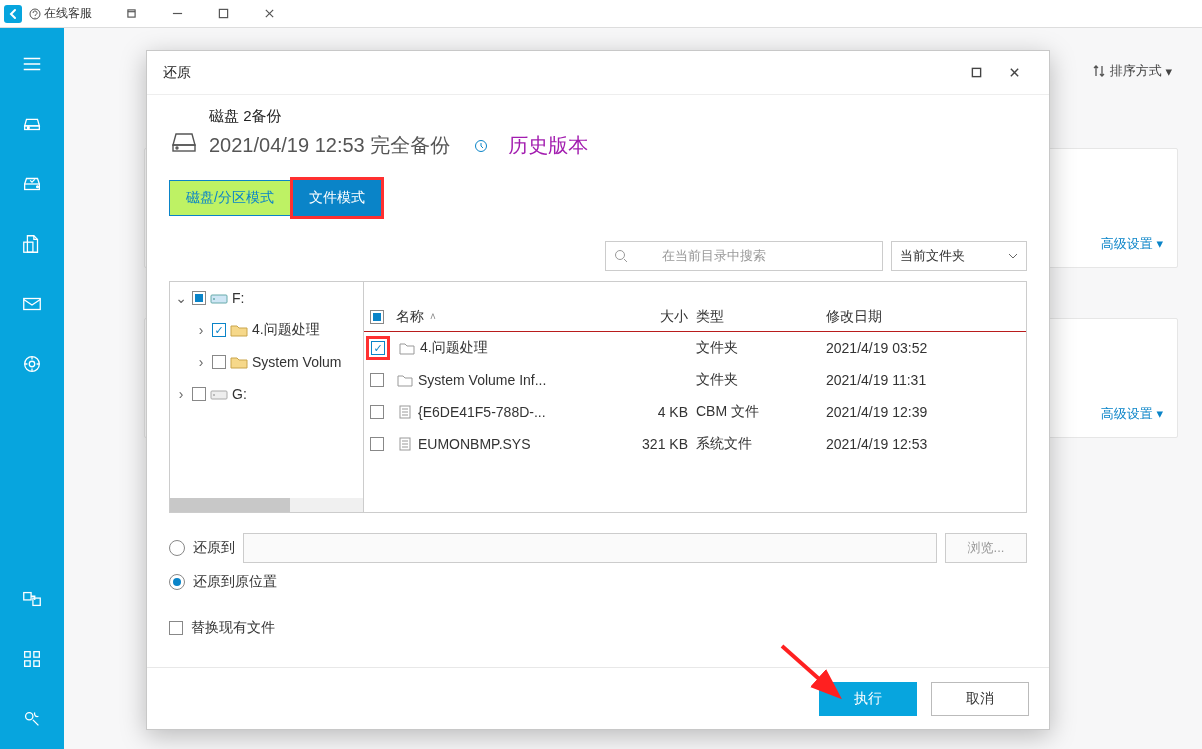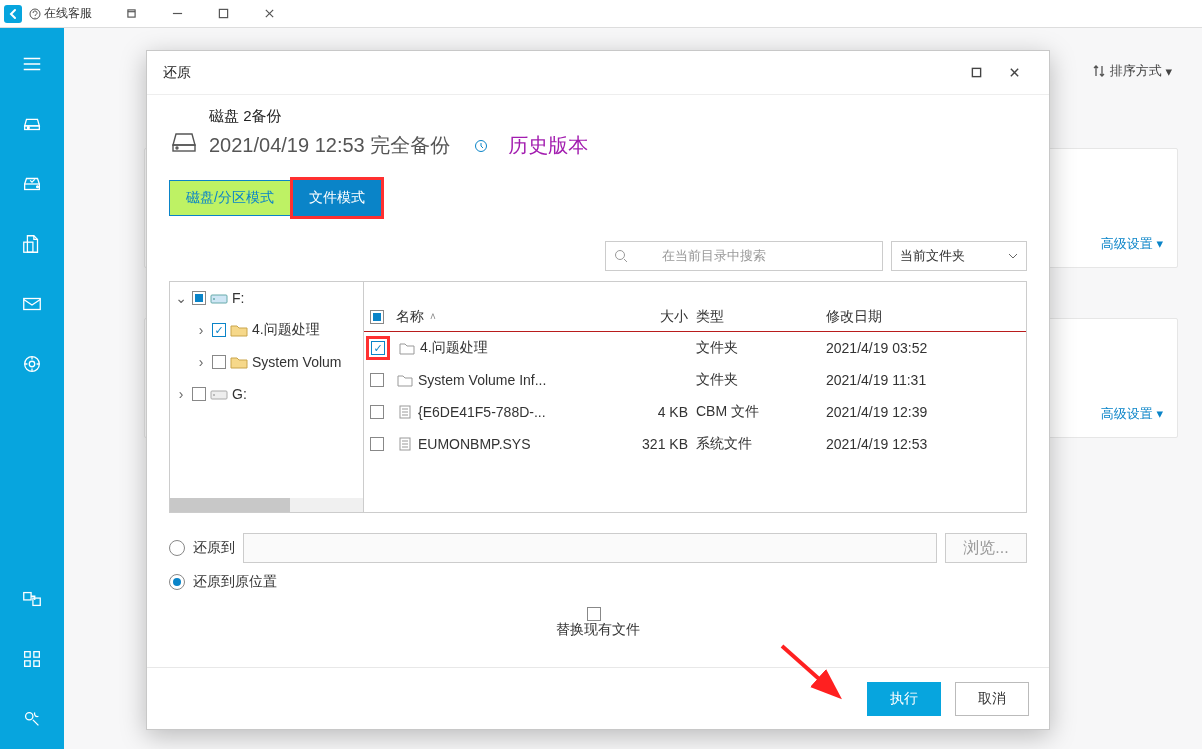--- a/index.html
+++ b/index.html
@@ -92,26 +92,26 @@
 .file-ic { width: 18px; height: 16px; display: inline-flex; align-items: center; justify-content: center; margin-right: 4px; }
 .file-ic svg { width: 16px; height: 14px; }
 .check-callout { border: 3px solid #ff3030; display: inline-flex; padding: 2px; margin-left: 2px; }
 .check-callout .cb { margin: 0; }
 
 .dest { margin-top: 18px; }
 .dest-row { display: flex; align-items: center; height: 34px; font-size: 14px; color: #333; }
 .radio { width: 16px; height: 16px; border: 1px solid #888; border-radius: 50%; margin-right: 8px; display: inline-flex; align-items: center; justify-content: center; }
 .radio.on::after { content: ""; width: 8px; height: 8px; border-radius: 50%; background: #0a84c8; }
 .dest-input { flex: 1; height: 30px; border: 1px solid #ccc; margin: 0 8px; background: #fafafa; }
-.browse-btn { width: 82px; height: 30px; border: 1px solid #ccc; color: #999; display: flex; align-items: center; justify-content: center; font-size: 16px; background: #fafafa; }
-.cb-row { display: flex; align-items: center; margin-top: 8px; font-size: 14px; color: #333; flex-direction: column; }
+.browse-btn { width: 82px; height: 30px; border: 1px solid #ccc; color: #999; display: flex; align-items: center; justify-content: center; font-size: 13px; background: #fafafa; }
+.cb-row { display: flex; align-items: center; margin-top: 20px; font-size: 14px; color: #333; }
 .cb-row .cb { margin-left: 0; margin-right: 8px; }
 
 .dlg-footer { height: 62px; border-top: 1px solid #e8e8e8; display: flex; align-items: center; justify-content: flex-end; padding: 0 20px; gap: 14px; position: relative; }
-.btn { width: 74px; height: 34px; display: flex; align-items: center; justify-content: center; font-size: 14px; }
+.btn { width: 98px; height: 34px; display: flex; align-items: center; justify-content: center; font-size: 14px; }
 .btn.primary { background: #07a5de; color: #fff; }
 .btn.secondary { border: 1px solid #bbb; color: #333; background: #fff; }
 
 .arrow { position: absolute; left: 776px; top: 640px; pointer-events: none; }
 .arrow svg { width: 80px; height: 80px; }
 </style>
 </head>
 <body>
 
 <div class="titlebar">

